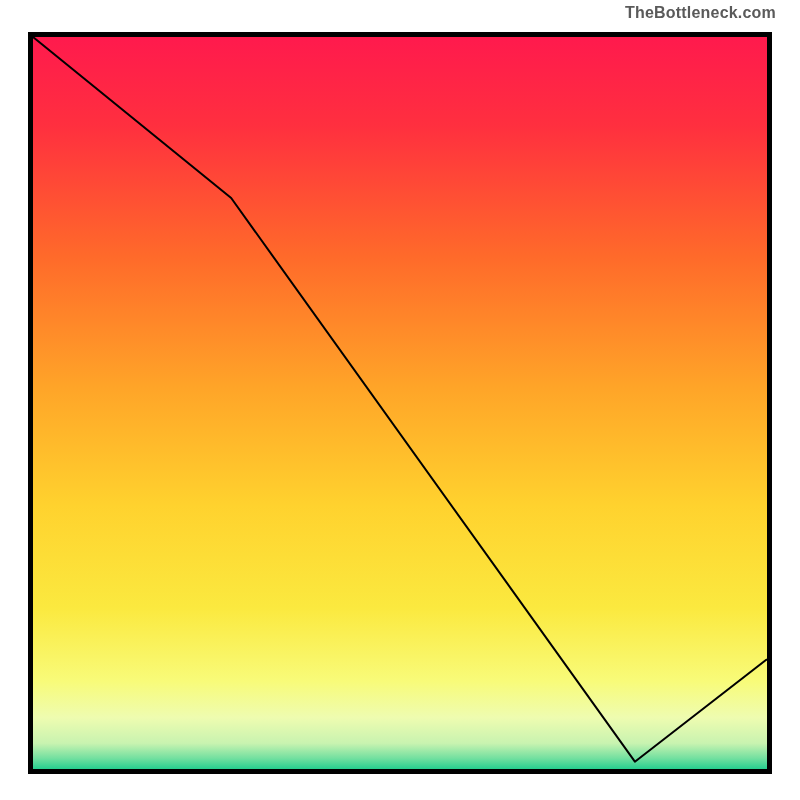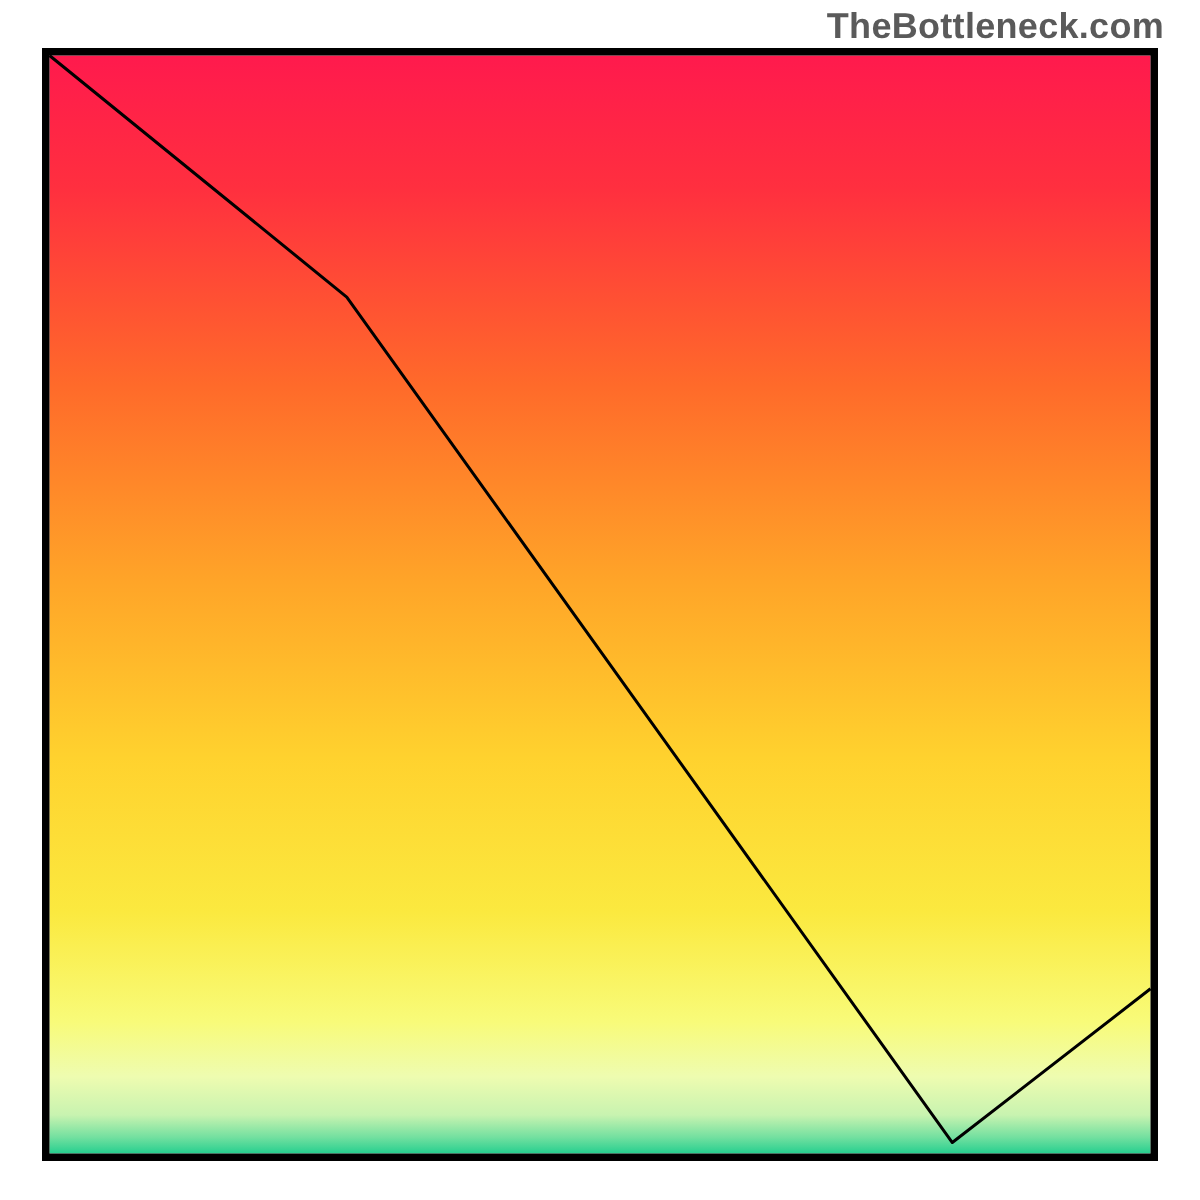--- a/index.html
+++ b/index.html
@@ -7,21 +7,21 @@
   .wrap {
     position: relative;
     width: 800px;
     height: 800px;
   }
   .watermark {
     position: absolute;
     top: 4px;
     right: 24px;
     font-family: Arial, Helvetica, sans-serif;
-    font-size: 24px;
+    font-size: 16px;
     font-weight: 600;
     color: #5a5a5a;
     letter-spacing: 0.2px;
   }
   svg { display: block; }
 </style>
 </head>
 <body>
 
 <div class="wrap">

